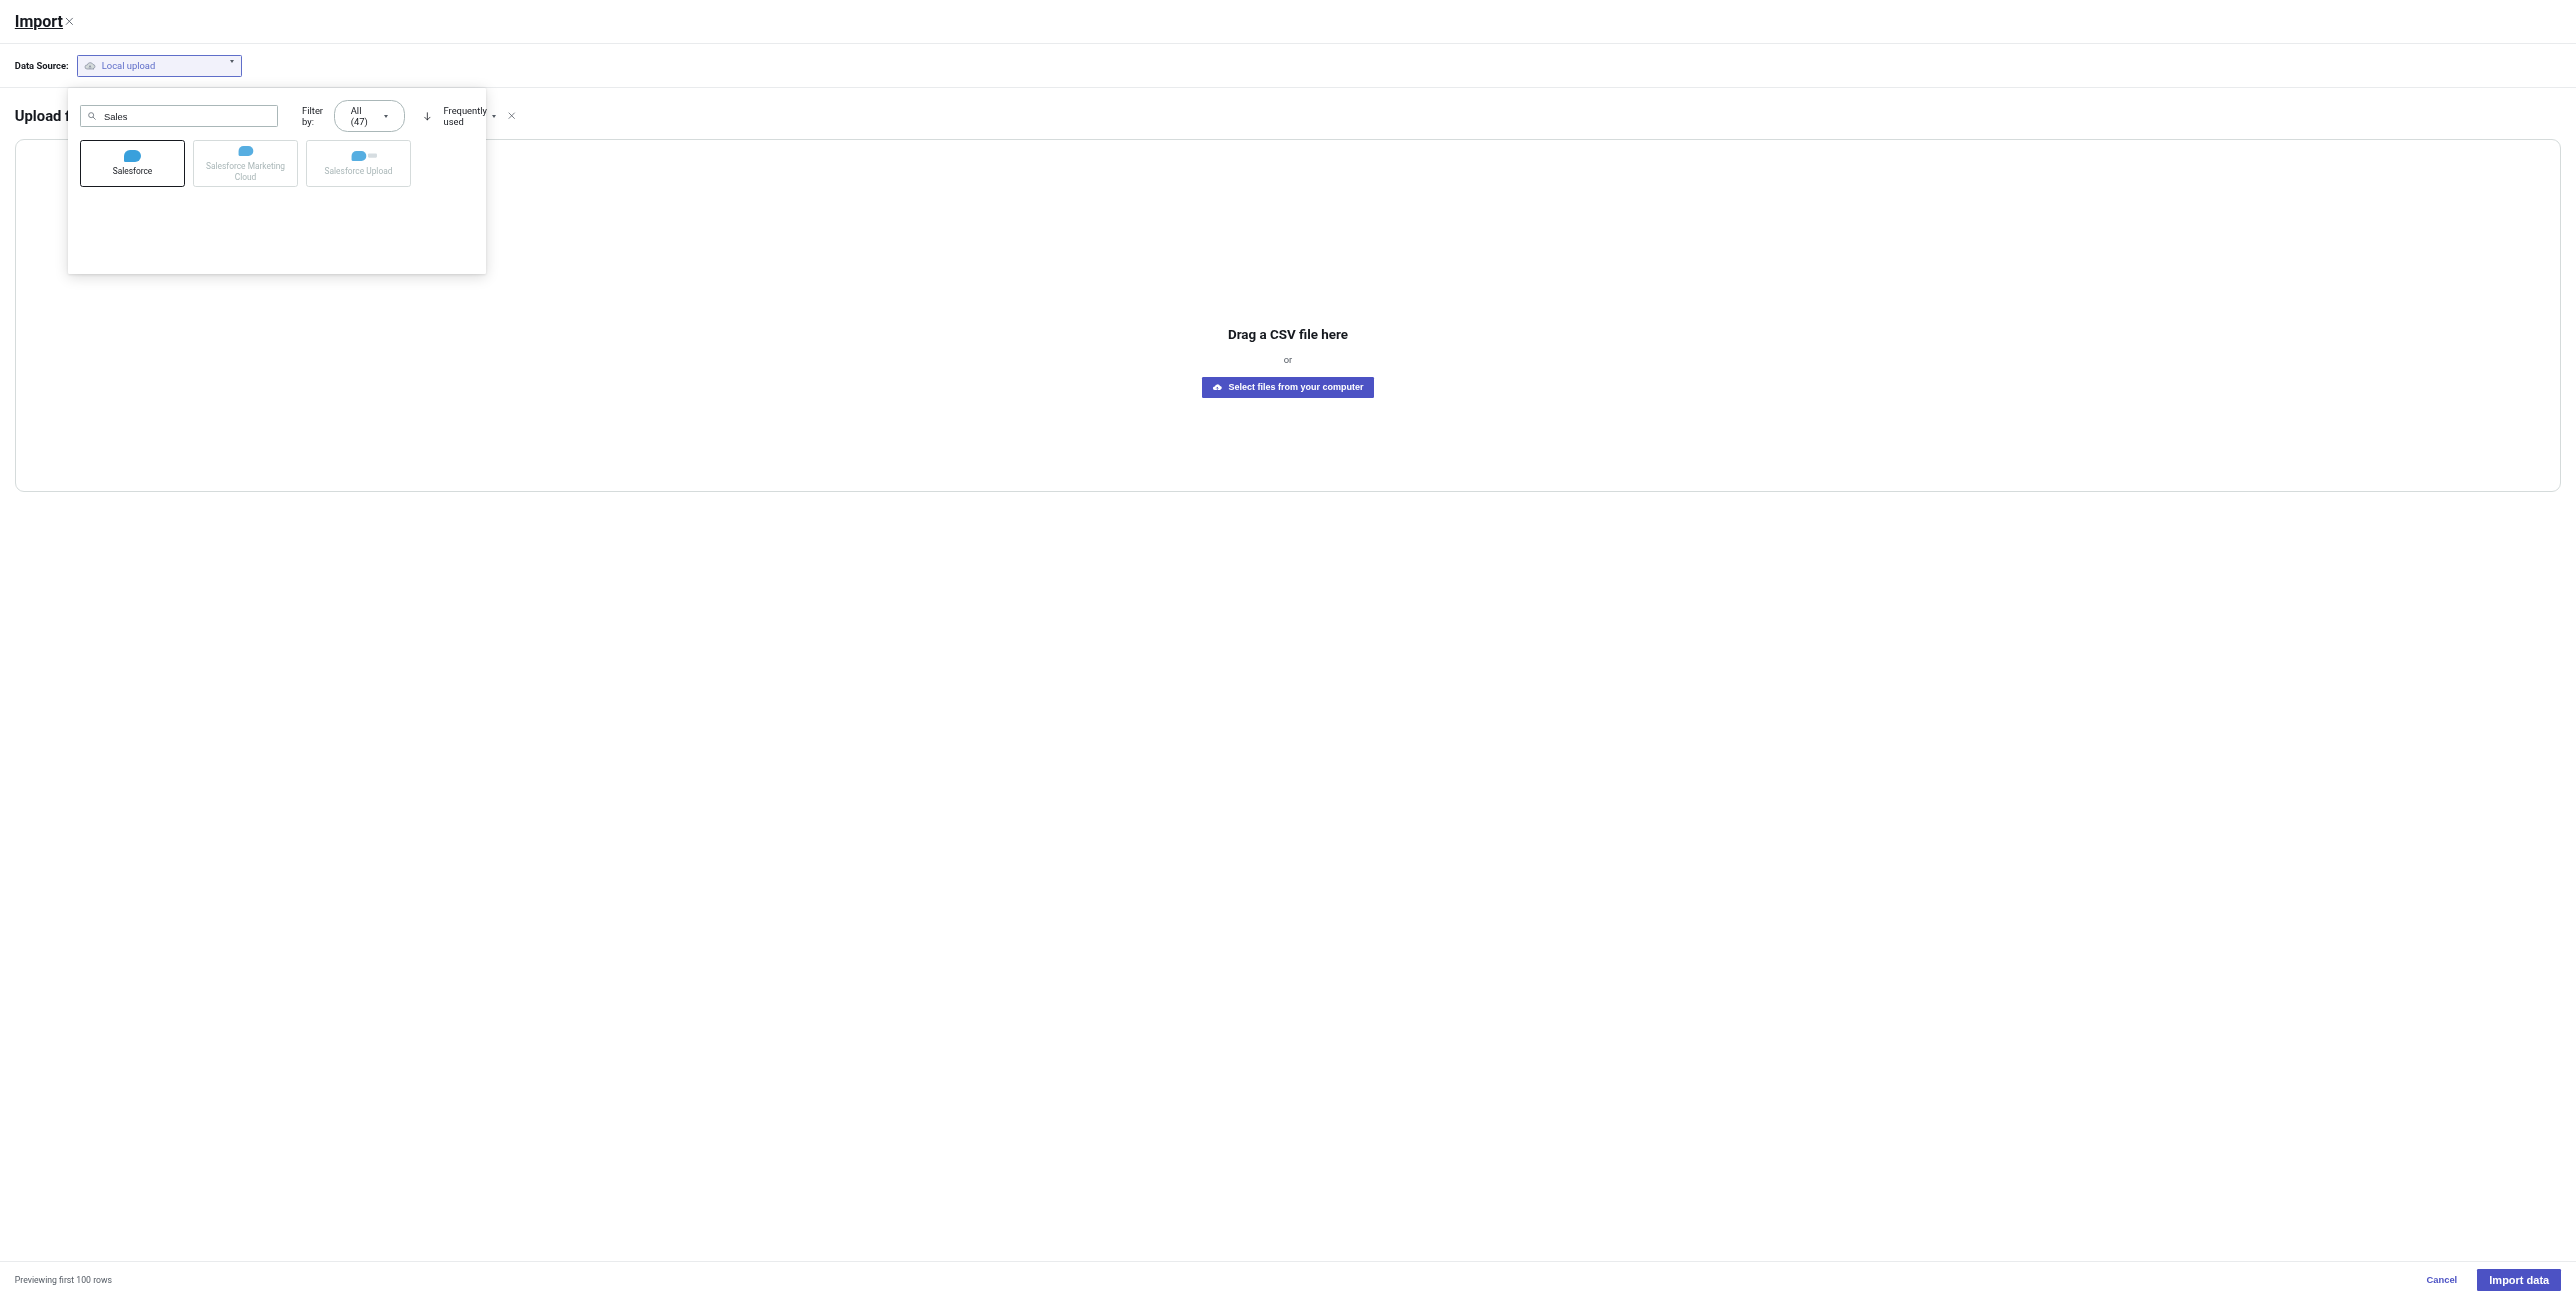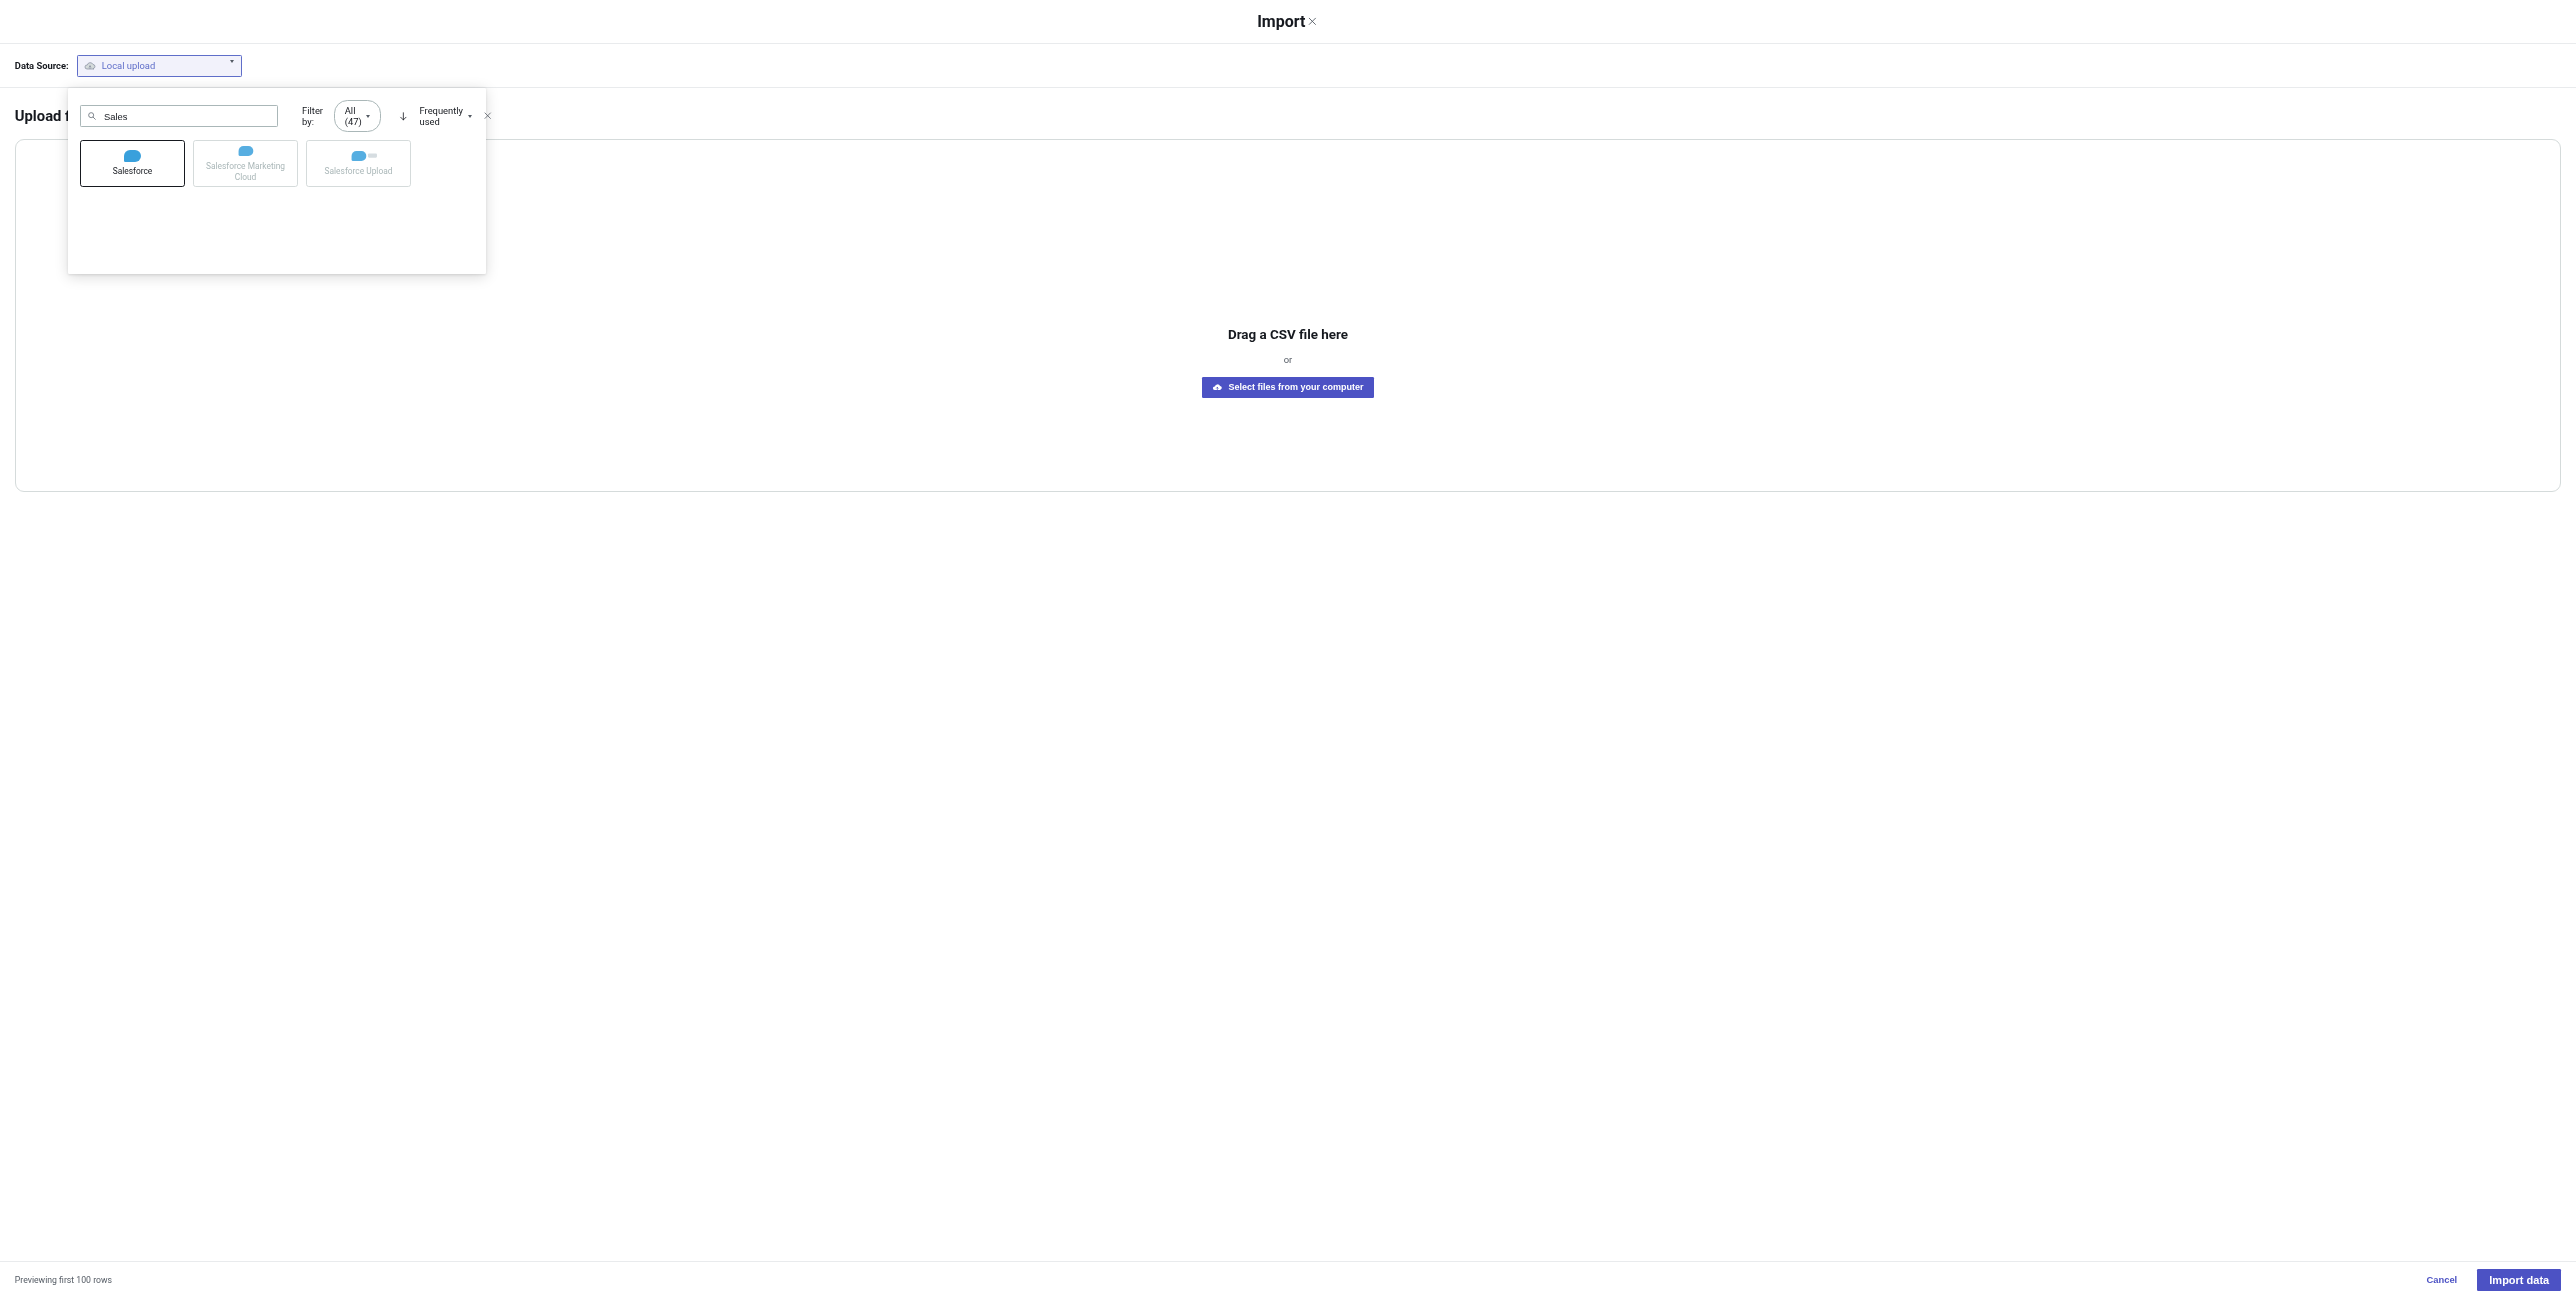--- a/index.html
+++ b/index.html
@@ -7,23 +7,24 @@
   body {
     font-family: -apple-system, BlinkMacSystemFont, "Segoe UI", Roboto, "Helvetica Neue", Arial, sans-serif;
     font-size: 9.4px;
     color: #16191f;
     background: #fff;
   }
 
   .header {
     display: flex;
     align-items: center;
-    justify-content: center;
+    justify-content: flex-start;
     padding: 12px 14.8px 12px 14.8px;
     border-bottom: 0.7px solid #e9ebed;
+    text-decoration: underline;
   }
   .header h1 {
     font-size: 16px;
     font-weight: 700;
     color: #16191f;
   }
   .close-icon {
     width: 13.4px; height: 13.4px;
     display:flex;align-items:center;justify-content:center;
     cursor: pointer;
@@ -112,25 +113,25 @@
     display:flex;align-items:center;justify-content:center;
   }
   .filter-label {
     font-size: 9.4px;
     color:#16191f;
     margin-left:13.4px;
   }
   .filter-pill {
     border: 0.7px solid #aab7b8;
     border-radius: 13.4px;
-    padding: 4px 10px;
-    font-size: 9.4px;
-    display: flex;
-    align-items: center;
-    gap: 4px;
+    padding: 4px 16px;
+    font-size: 9.4px;
+    display: flex;
+    align-items: center;
+    gap: 16px;
     cursor: pointer;
   }
   .filter-pill .caret2 {
     width: 0; height: 0;
     border-left: 2.7px solid transparent;
     border-right: 2.7px solid transparent;
     border-top: 3.4px solid #545b64;
   }
   .sort-arrow {
     width: 10.7px; height: 10.7px;

